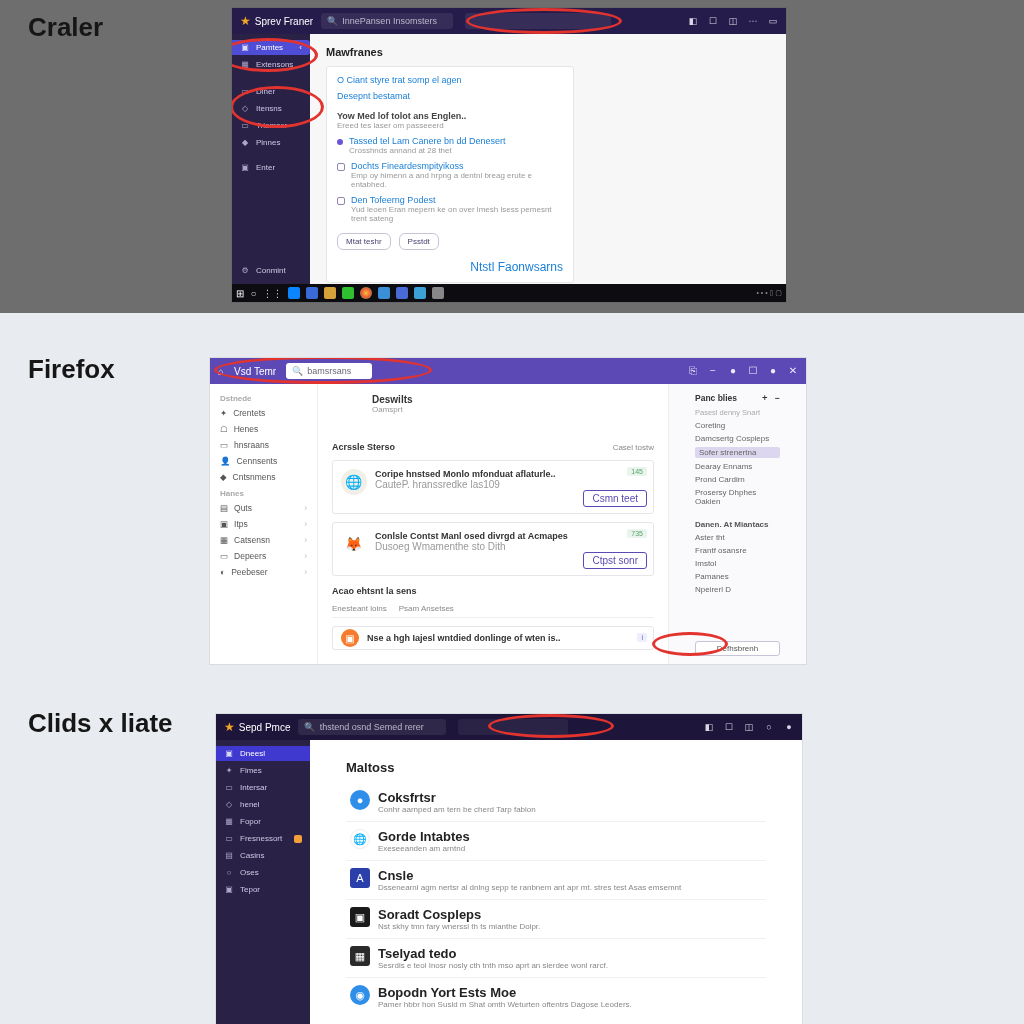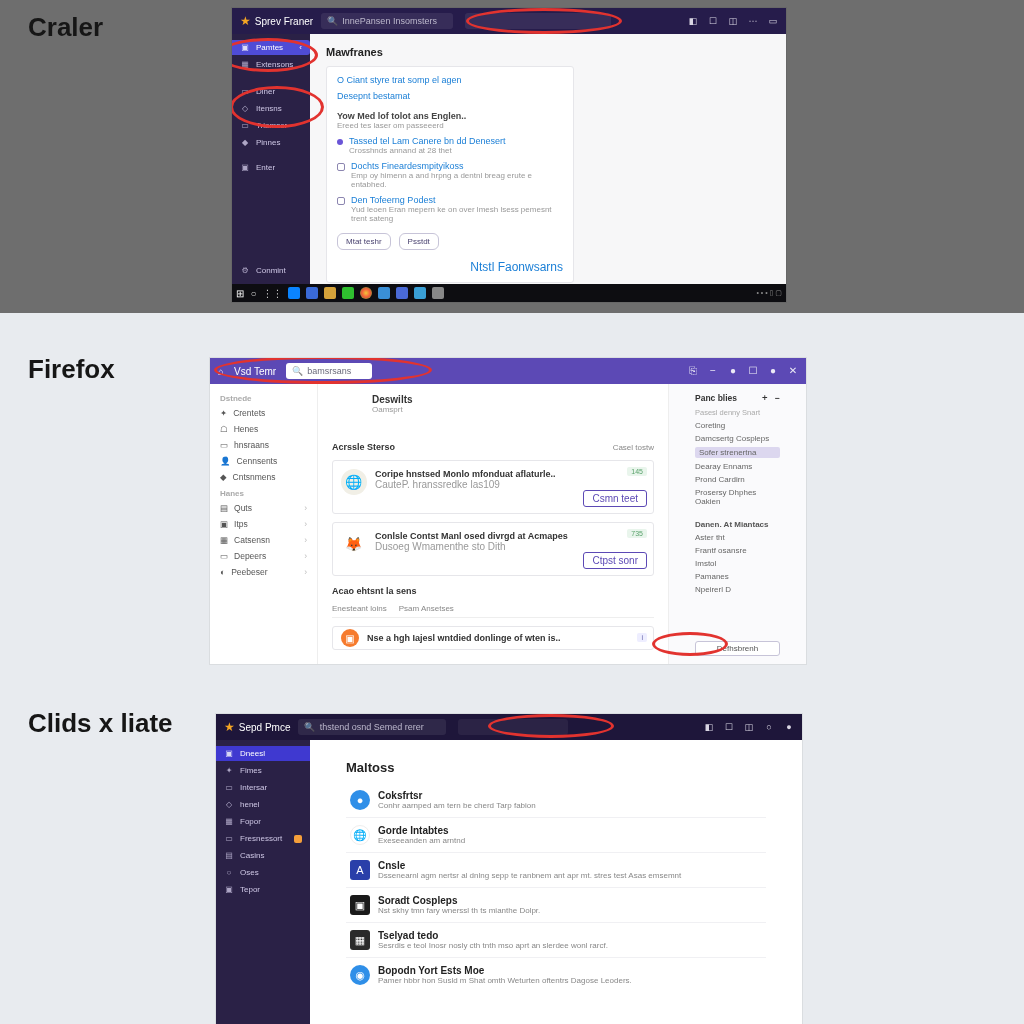--- a/index.html
+++ b/index.html
@@ -72,21 +72,21 @@
   .rp-link.active { background:#dcd7ef; border-radius:2px; padding:1px 4px; }
   
   
   .f3-body { display:flex; height: calc(100% - 26px); }
   .sidebar-dark.f3 { width:94px; }
   .sb-item.f3act { background:#3f39d0; color:#fff; }
   .f3-center { flex:1; background:#fff; padding:16px 36px; }
   .f3-list { display:flex; flex-direction:column; }
   .f3-row { display:flex; gap:8px; padding:7px 4px; border-bottom:1px solid #f0f0f3; align-items:flex-start; }
   .f3-row .icn { width:20px; height:20px; border-radius:50%; display:flex; align-items:center; justify-content:center; font-size:11px; flex:0 0 auto; color:#fff; }
-  .f3-row .txt .t { font-size:10px; font-weight:600; color:#222; }
+  .f3-row .txt .t { font-size:13px; font-weight:600; color:#222; }
   .f3-row .txt .d { font-size:8px; color:#888; }
   
   
   .graytop { position:absolute; left:0; right:0; top:0; height:313px; background:#6E6E6E; }
 </style>
 </head>
 <body>
 
 <div class="graytop"></div>
 

